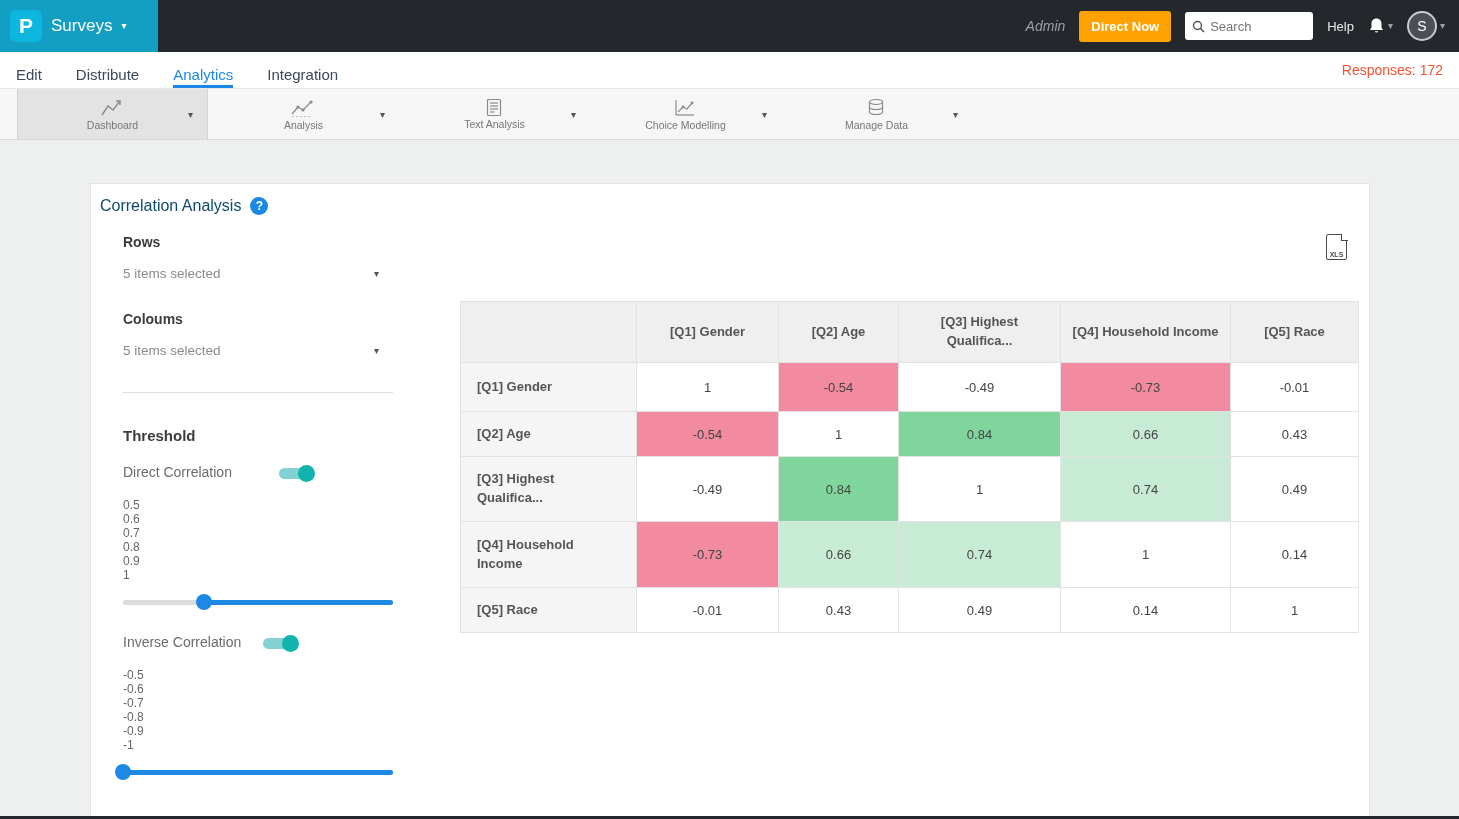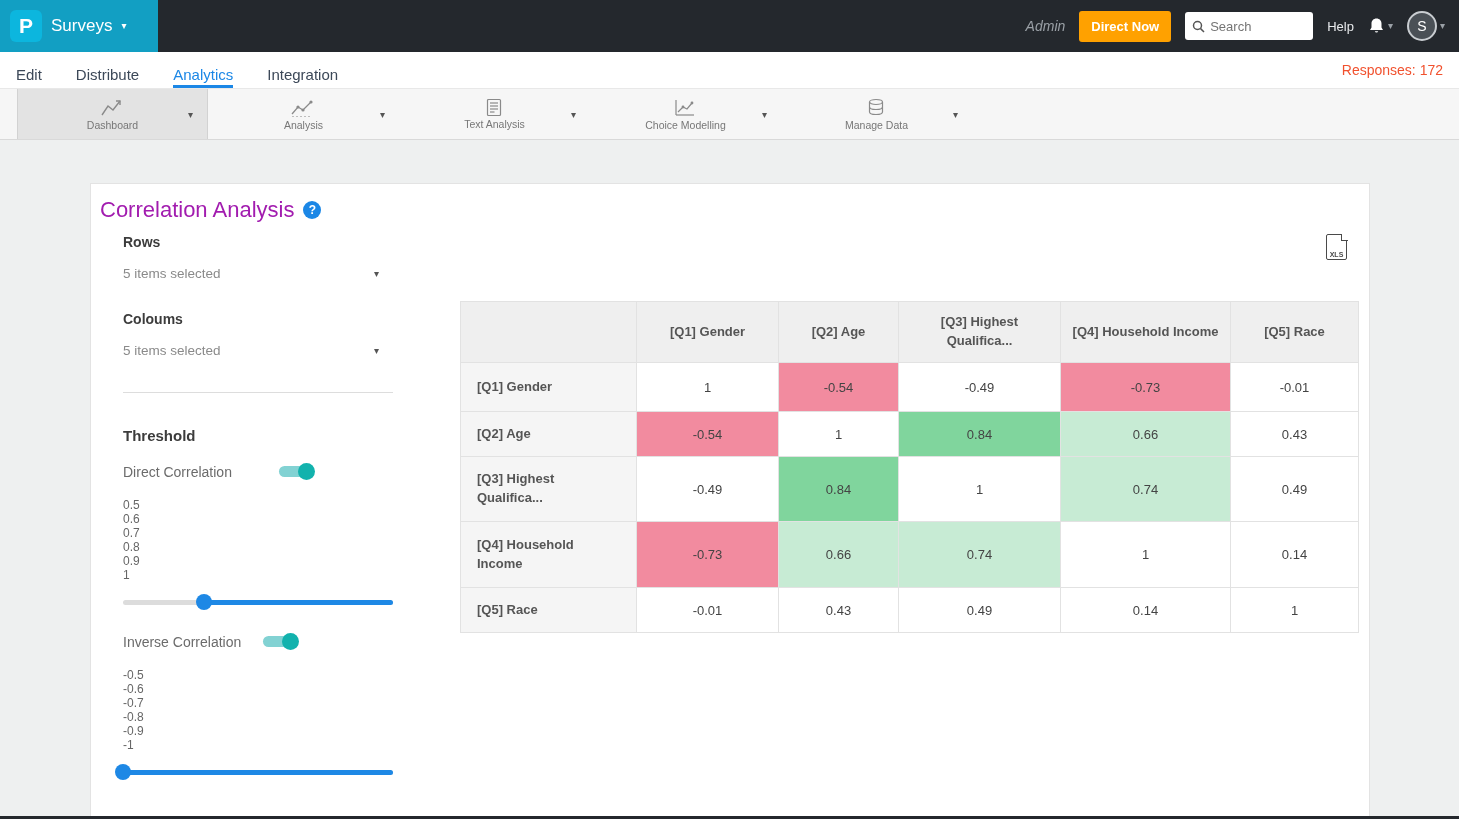--- a/index.html
+++ b/index.html
@@ -38,33 +38,33 @@
   .tool-item { width:191px; display:flex; align-items:center; justify-content:center; position:relative; cursor:pointer; }
   .tool-item.active { background:#e3e3e3; border-right:1px solid #d2d2d2; border-left:1px solid #d2d2d2; }
   .tool-center { display:flex; flex-direction:column; align-items:center; gap:1px; }
   .tool-label { font-size:10.5px; color:#777; }
   .tool-caret { position:absolute; right:14px; top:50%; transform:translateY(-50%); color:#555; font-size:10px; }
 
   
   .main { background:var(--page-bg,#eef0f0); height:679px; position:relative; }
   .panel { position:absolute; left:90px; top:43px; width:1280px; height:636px; background:#fff; border:1px solid #e3e3e3; }
   .panel-title-row { position:absolute; left:9px; top:13px; display:flex; align-items:center; gap:9px; }
-  .panel-title { font-size:22px; color:#a21caf; }
+  .panel-title { font-size:16px; color:#0c4a6e; }
   .help-circle { width:18px; height:18px; border-radius:50%; background:var(--accent-blue,#1b87e6); color:#fff; font-size:12px; font-weight:bold; display:flex; align-items:center; justify-content:center; cursor:pointer; }
 
   
   .sidebar { position:absolute; left:32px; top:38px; width:270px; }
   .side-label { font-size:14px; font-weight:700; color:#3c3c3c; margin-top:12px; }
   .side-label.second { margin-top:30px; }
   .dropdown { margin-top:16px; display:flex; justify-content:space-between; align-items:center; font-size:13.5px; color:#8a8a8a; padding-right:14px; cursor:pointer; }
   .dropdown .caret { color:#555; }
   .divider { height:1px; background:#ddd; margin-top:34px; }
   .divider.low { margin-top:44px; }
   .threshold-label { font-size:15px; font-weight:700; color:#3c3c3c; margin-top:34px; }
-  .switch-row { display:flex; align-items:flex-start; margin-top:20px; }
+  .switch-row { display:flex; align-items:flex-end; margin-top:20px; }
   .switch-row.inverse { margin-top:24px; }
   .switch-row.qcode { margin-top:26px; }
   .switch-lbl { font-size:14px; color:#6b6b6b; }
   .switch-lbl.direct { width:156px; }
   .switch-lbl.inverse { width:140px; }
   .qcode-lbl { font-size:14px; font-weight:700; color:#3c3c3c; width:116px; }
   .toggle { position:relative; width:34px; height:14px; display:inline-block; cursor:pointer; }
   .toggle .track { position:absolute; left:0; top:2px; width:34px; height:11px; background:var(--toggle-track,#82d2d3); border-radius:6px; }
   .toggle .knob { position:absolute; right:-2px; top:-1px; width:17px; height:17px; border-radius:50%; background:var(--toggle-teal,#12b2ad); }
   .ticks { display:flex; justify-content:space-between; font-size:12px; color:#666; margin-top:18px;flex-direction:column; }

